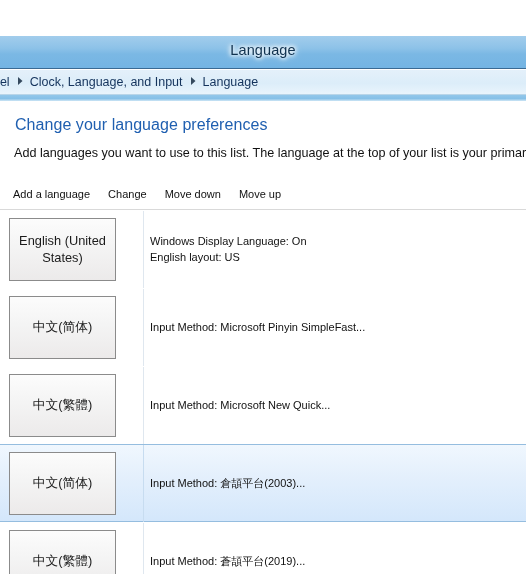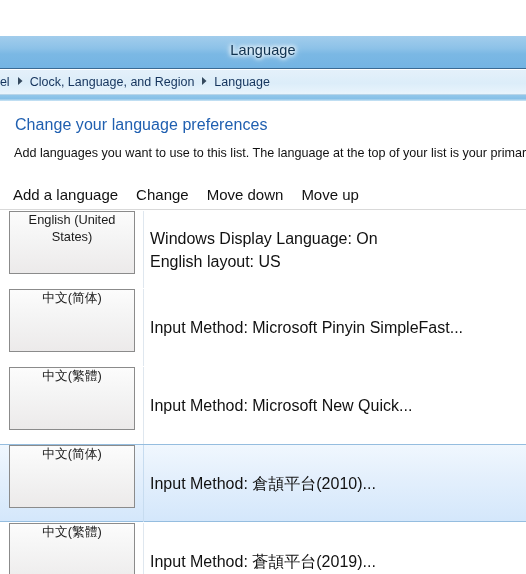--- a/index.html
+++ b/index.html
@@ -135,21 +135,21 @@
     width: 526px;
     height: 29px;
     background: #ffffff;
     border-bottom: 1px solid #d9d9d9;
     box-sizing: border-box;
     display: flex;
     align-items: center;
     padding-left: 4px;
   }
   .cmd-btn {
-    font-size: 15px;
+    font-size: 11px;
     color: #111111;
     padding: 4px 8px 5px 8px;
     border: 1px solid transparent;
     border-radius: 2px;
     white-space: nowrap;
     cursor: default;
     line-height: 1;
   }
 
   
@@ -173,28 +173,28 @@
   }
   .lang-row.selected {
     background: linear-gradient(to bottom, #f0f7fe 0%, #e3effc 45%, #d4e7fb 100%);
     border-top: 1px solid #95bddf;
     border-bottom: 1px solid #95bddf;
   }
 
   .lang-box {
     position: absolute;
     left: 9px;
-    top: 0;
-    width: 126px;
+    top: 7px;
+    width: 107px;
     height: 63px;
     border: 1px solid #8b8b8b;
     background: linear-gradient(to bottom, #fcfcfc 0%, #f4f4f4 45%, #eceaea 100%);
     box-sizing: border-box;
     display: flex;
-    align-items: flex-start;
+    align-items: center;
     justify-content: center;
     text-align: center;
     padding: 0 8px;
   }
   .lang-box-label {
     font-size: 12.8px;
     color: #1a1a1a;
     line-height: 1.32;
     cursor: default;
   }
@@ -216,21 +216,21 @@
     left: 150px;
     top: 0;
     height: 78px;
     right: 0;
     display: flex;
     flex-direction: column;
     justify-content: center;
     padding-right: 6px;
   }
   .detail-line {
-    font-size: 16px;
+    font-size: 11px;
     color: #111111;
     line-height: 1.45;
     white-space: nowrap;
     cursor: default;
   }
 </style>
 </head>
 <body>
 
 <div id="app">
@@ -239,21 +239,21 @@
     <div class="titlebar-text">Language</div>
   </div>
 
   <div class="addressbar">
     <span class="crumb">anel</span>
     <span class="crumb-sep">
       <svg width="5" height="8" viewBox="0 0 5 8">
           <path d="M0,0 L4.5,4 L0,8 Z" fill="#34495e"></path>
         </svg>
     </span>
-    <span class="crumb">Clock, Language, and Region</span>
+    <span class="crumb">Clock, Language, and Input</span>
     <span class="crumb-sep">
       <svg width="5" height="8" viewBox="0 0 5 8">
           <path d="M0,0 L4.5,4 L0,8 Z" fill="#34495e"></path>
         </svg>
     </span>
     <span class="crumb">Language</span>
   </div>
 
   <div class="bluestrip"></div>
 
@@ -301,21 +301,21 @@
           <div class="detail-line">Input Method: Microsoft New Quick...</div>
         </div>
       </div>
 
       <div class="lang-row selected">
         <div class="lang-box">
           <span class="lang-box-label">中文(简体)</span>
         </div>
         <div class="vdivider"></div>
         <div class="lang-detail">
-          <div class="detail-line">Input Method: 倉頡平台(2010)...</div>
+          <div class="detail-line">Input Method: 倉頡平台(2003)...</div>
         </div>
       </div>
 
       <div class="lang-row">
         <div class="lang-box">
           <span class="lang-box-label">中文(繁體)</span>
         </div>
         <div class="vdivider"></div>
         <div class="lang-detail">
           <div class="detail-line">Input Method: 蒼頡平台(2019)...</div>

